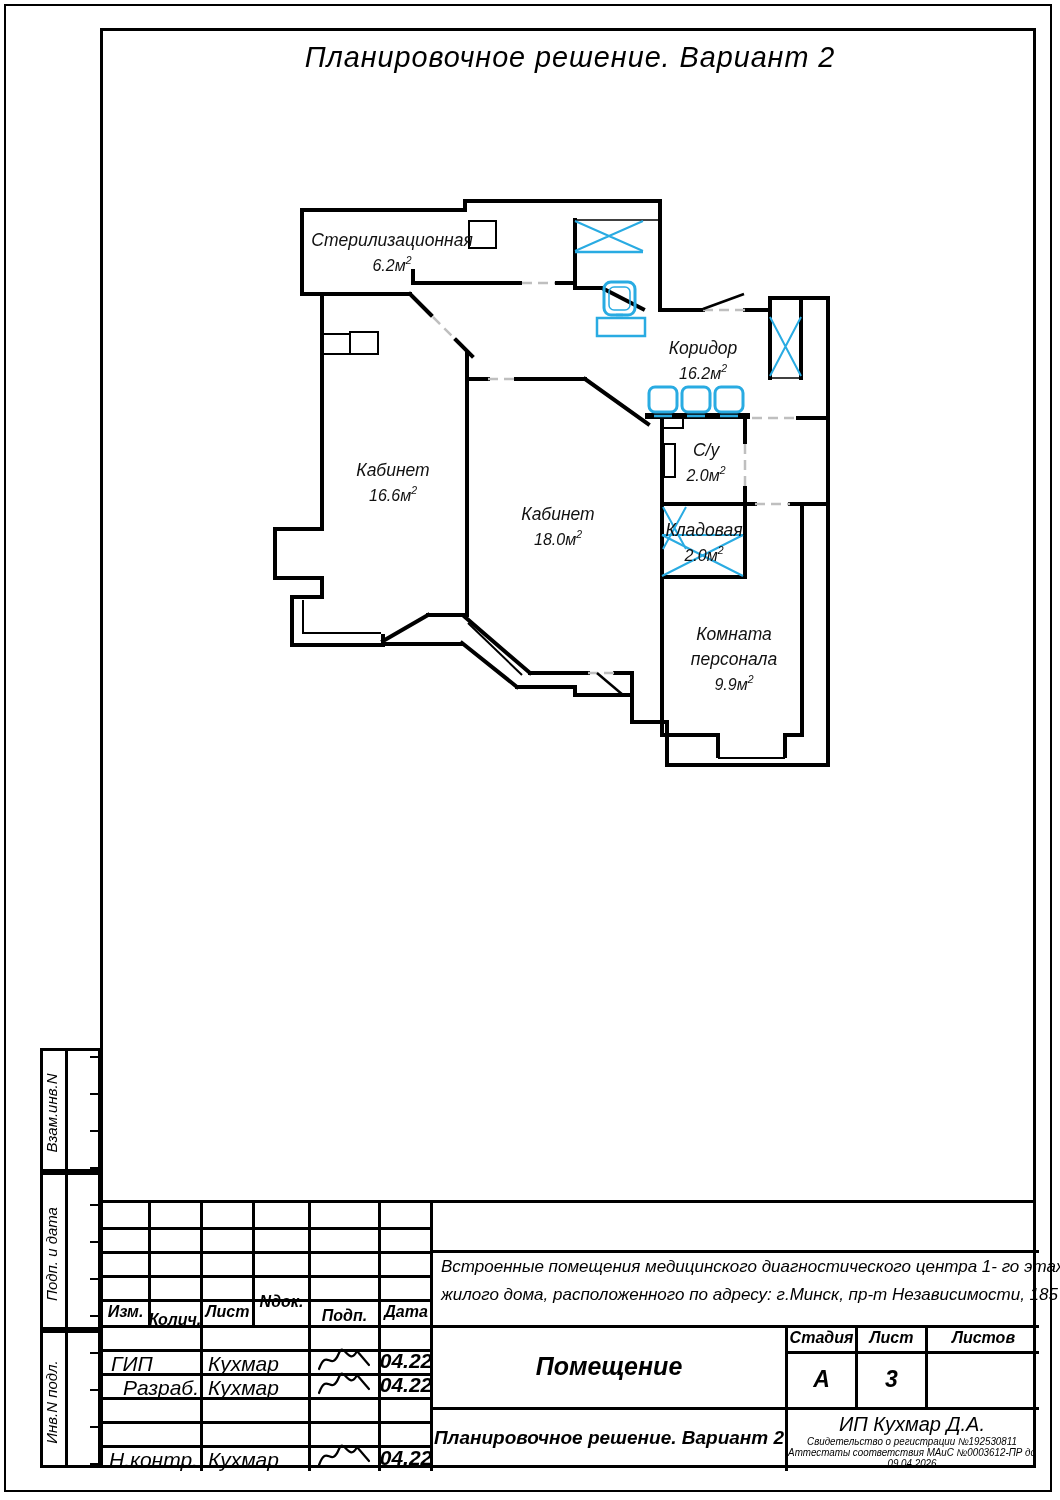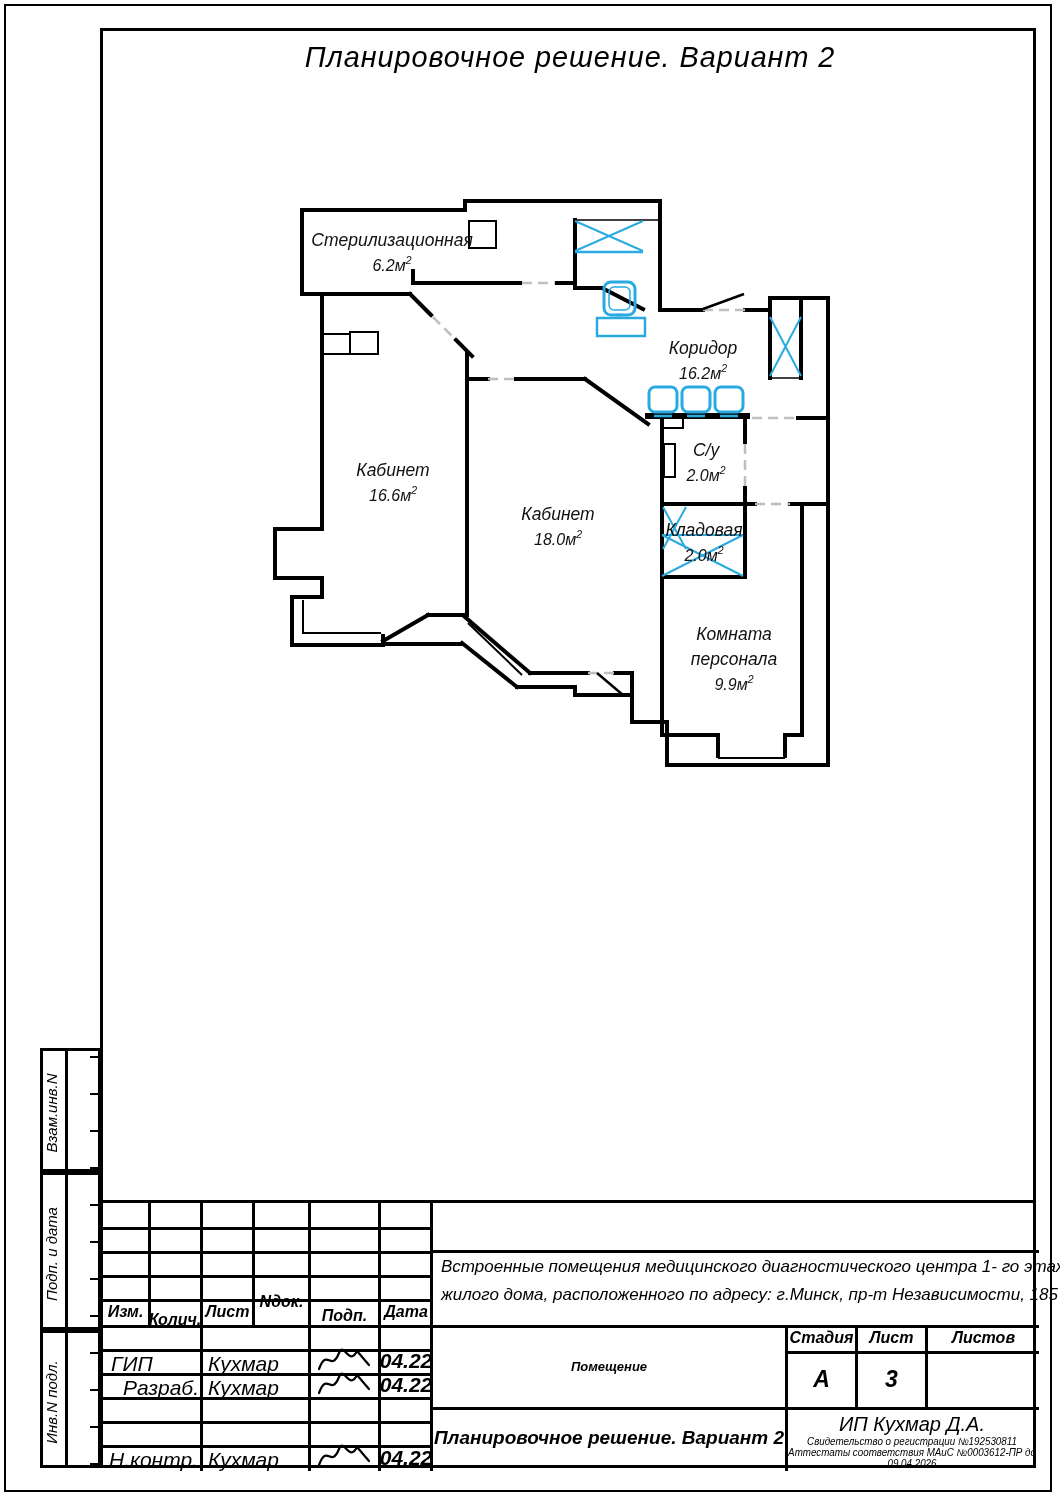--- a/index.html
+++ b/index.html
@@ -223,21 +223,21 @@
         <svg class="sig" style="left:210px;top:236px;" width="64" height="34">
           <path d="M6,26 C14,4 18,30 26,10 C31,-2 36,24 44,8 L56,22" stroke="#000" stroke-width="2.2" fill="none" stroke-linecap="round"></path>
         </svg>
       </div>
 
     <div class="proj">
       <div>Встроенные помещения медицинского диагностического центра  1- го этажа</div>
       <div>жилого дома, расположенного по адресу: г.Минск, пр-т Независимости, 185</div>
     </div>
 
-    <div class="tbtext center" style="left:330px;top:122px;width:352px;height:82px;font-size:13px;">Помещение</div>
+    <div class="tbtext center" style="left:330px;top:122px;width:352px;height:82px;font-size:25px;">Помещение</div>
 
     <div class="tbtext tb-col-h center" style="left:685px;top:122px;width:67px;height:26px;">Стадия</div>
     <div class="tbtext tb-col-h center" style="left:755px;top:122px;width:67px;height:26px;">Лист</div>
     <div class="tbtext tb-col-h center" style="left:825px;top:122px;width:111px;height:26px;">Листов</div>
     <div class="tbtext center" style="left:685px;top:148px;width:67px;height:56px;font-size:23px;">А</div>
     <div class="tbtext center" style="left:755px;top:148px;width:67px;height:56px;font-size:23px;">3</div>
     <div class="tbtext center" style="left:825px;top:148px;width:111px;height:56px;font-size:23px;"></div>
 
     <div class="tbtext center" style="left:330px;top:204px;width:352px;height:61px;font-size:19px;">Планировочное решение. Вариант 2</div>
 

